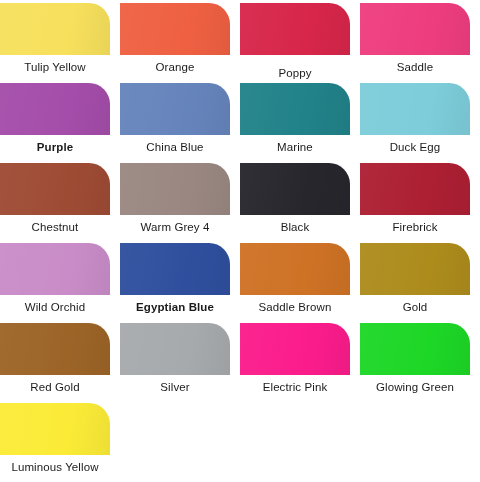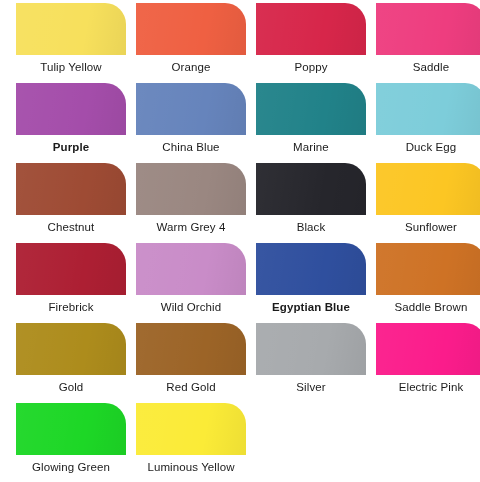--- a/index.html
+++ b/index.html
@@ -17,21 +17,20 @@
   }
 
   #swatch-grid {
     width: 480px;
     height: 482px;
     display: grid;
     grid-template-columns: repeat(4, 120px);
     grid-template-rows: repeat(6, 80px);
     box-sizing: border-box;
     padding-top: 3px;
-    padding-left: 16px;
   }
 
   .swatch-cell {
     position: relative;
     width: 120px;
     height: 80px;
     box-sizing: border-box;
   }
 
   .swatch-chip {
@@ -79,21 +78,21 @@
     <div class="swatch-cell">
       <div class="swatch-chip" style="background-color: rgb(247, 224, 92);"></div>
       <div class="swatch-label" style="color: rgb(27, 27, 27);">Tulip Yellow</div>
     </div>
     <div class="swatch-cell">
       <div class="swatch-chip" style="background-color: rgb(239, 96, 66);"></div>
       <div class="swatch-label" style="color: rgb(27, 27, 27);">Orange</div>
     </div>
     <div class="swatch-cell">
       <div class="swatch-chip" style="background-color: rgb(215, 38, 74);"></div>
-      <div class="swatch-label" style="color: rgb(27, 27, 27);">Poppy</div>
+      <div class="swatch-label" style="color: rgb(27, 27, 27); margin-top: 6px;">Poppy</div>
     </div>
     <div class="swatch-cell">
       <div class="swatch-chip" style="background-color: rgb(238, 61, 127);"></div>
       <div class="swatch-label" style="color: rgb(27, 27, 27);">Saddle</div>
     </div>
     <div class="swatch-cell">
       <div class="swatch-chip" style="background-color: rgb(164, 77, 170);"></div>
       <div class="swatch-label" style="color: rgb(27, 27, 27); font-weight: bold;">Purple</div>
     </div>
     <div class="swatch-cell">
@@ -112,24 +111,20 @@
       <div class="swatch-chip" style="background-color: rgb(158, 75, 52);"></div>
       <div class="swatch-label" style="color: rgb(27, 27, 27);">Chestnut</div>
     </div>
     <div class="swatch-cell">
       <div class="swatch-chip" style="background-color: rgb(154, 135, 129);"></div>
       <div class="swatch-label" style="color: rgb(27, 27, 27);">Warm Grey 4</div>
     </div>
     <div class="swatch-cell">
       <div class="swatch-chip" style="background-color: rgb(38, 38, 44);"></div>
       <div class="swatch-label" style="color: rgb(27, 27, 27);">Black</div>
-    </div>
-    <div class="swatch-cell">
-      <div class="swatch-chip" style="background-color: rgb(252, 198, 35);"></div>
-      <div class="swatch-label" style="color: rgb(27, 27, 27);">Sunflower</div>
     </div>
     <div class="swatch-cell">
       <div class="swatch-chip" style="background-color: rgb(173, 31, 51);"></div>
       <div class="swatch-label" style="color: rgb(27, 27, 27);">Firebrick</div>
     </div>
     <div class="swatch-cell">
       <div class="swatch-chip" style="background-color: rgb(201, 140, 200);"></div>
       <div class="swatch-label" style="color: rgb(27, 27, 27);">Wild Orchid</div>
     </div>
     <div class="swatch-cell">

